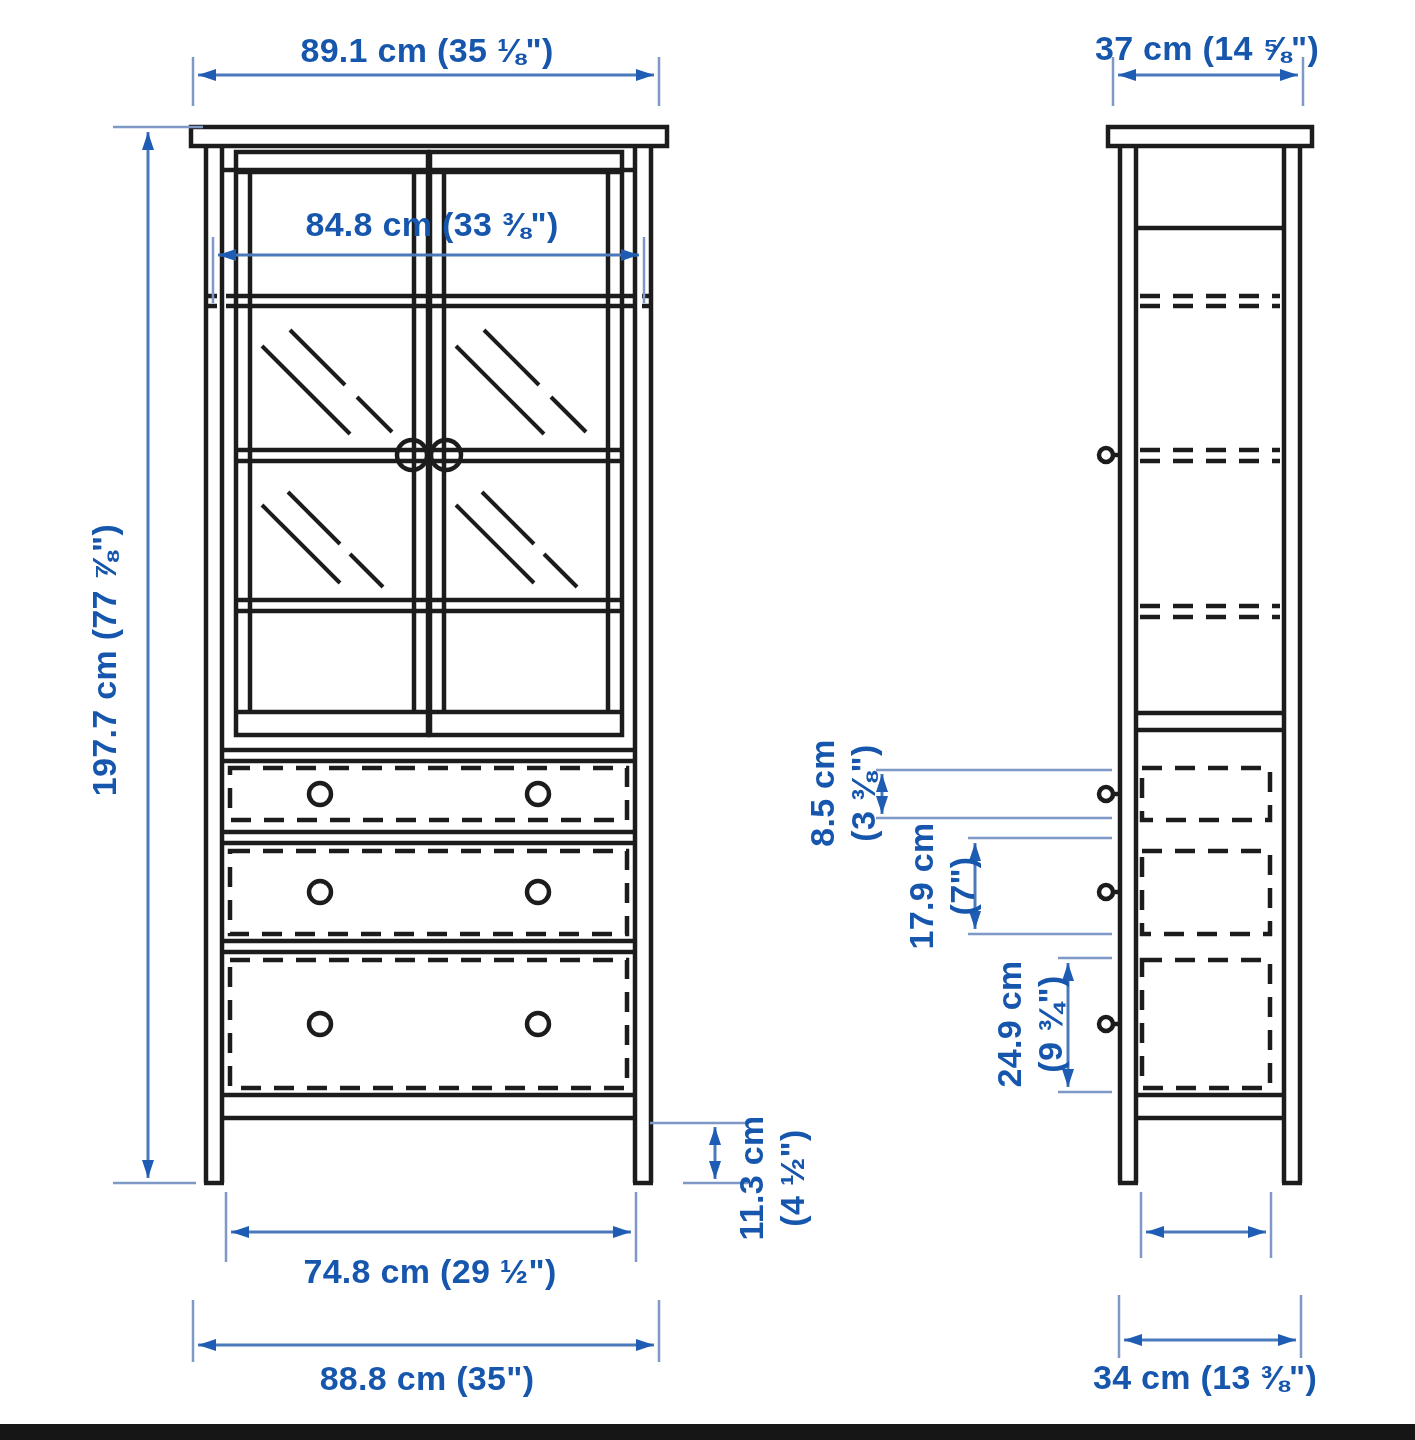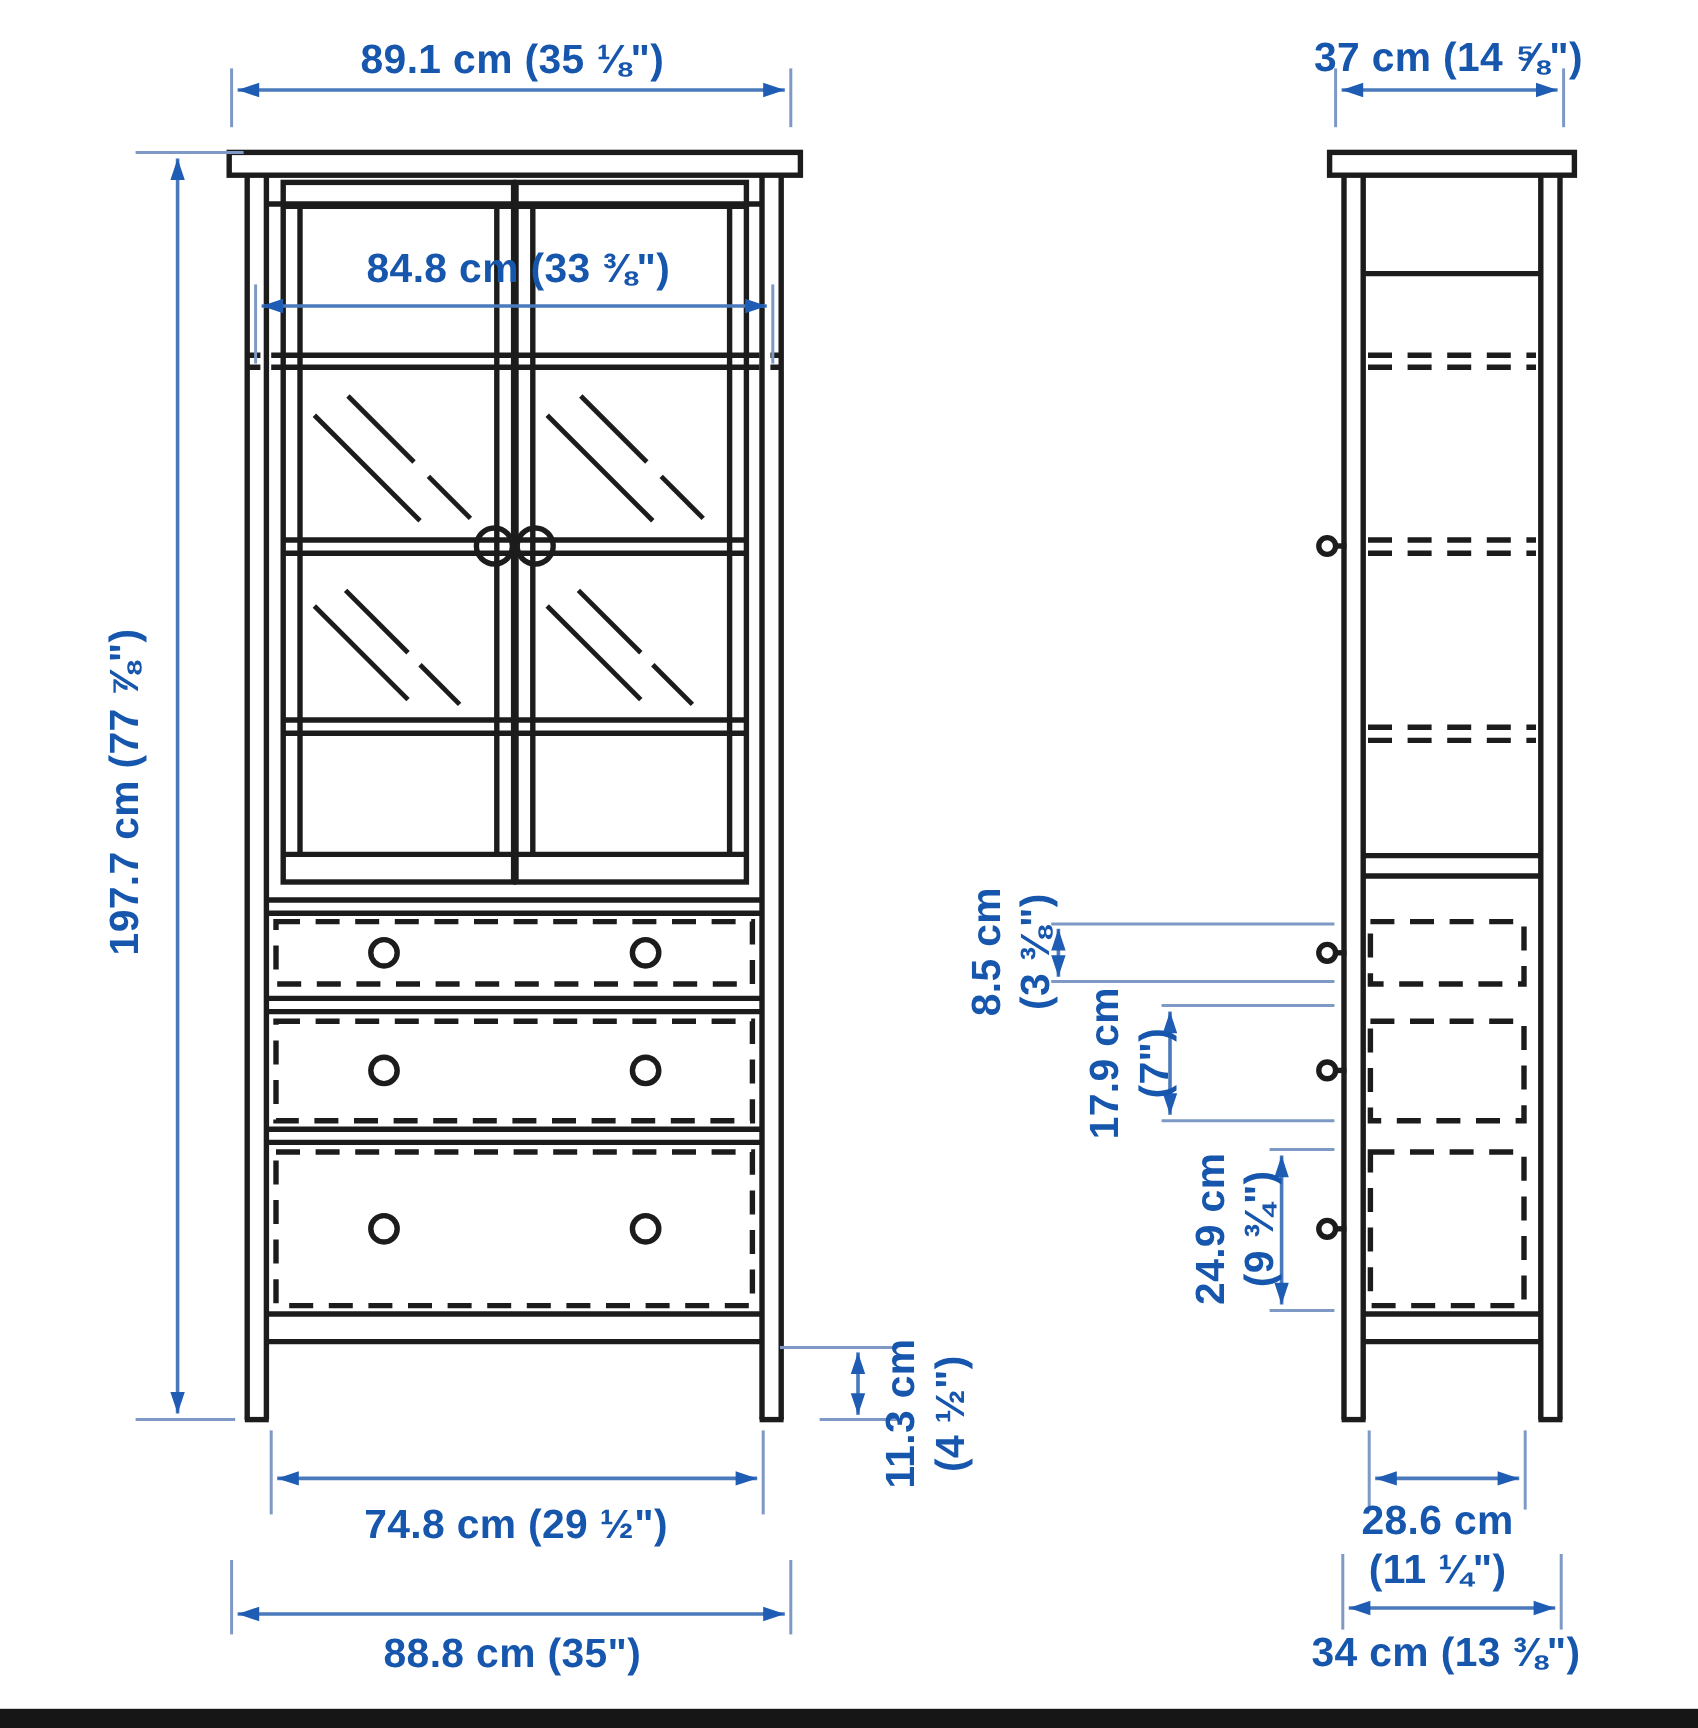--- a/index.html
+++ b/index.html
@@ -236,21 +236,17 @@
   <div class="lbl rot" style="left:847px;top:844px;width:190px;height:84px;">
     <span>17.9 cm</span>
     <span>(7")</span>
   </div>
 
   <div class="lbl rot" style="left:920px;top:982px;width:220px;height:84px;">
     <span>24.9 cm</span>
     <span>(9 ¾")</span>
   </div>
 
-  <div class="lbl" style="left:1068px;top:1246px;width:260px;height:84px;">
-    <span>28.6 cm</span>
-    <span>(11 ¼")</span>
-  </div>
 
   <div class="lbl" style="left:1035px;top:1356px;width:340px;height:42px;">34 cm (13 ⅜")</div>
 
   <div class="footer-bar"></div>
 </div>
 
 </body></html>

